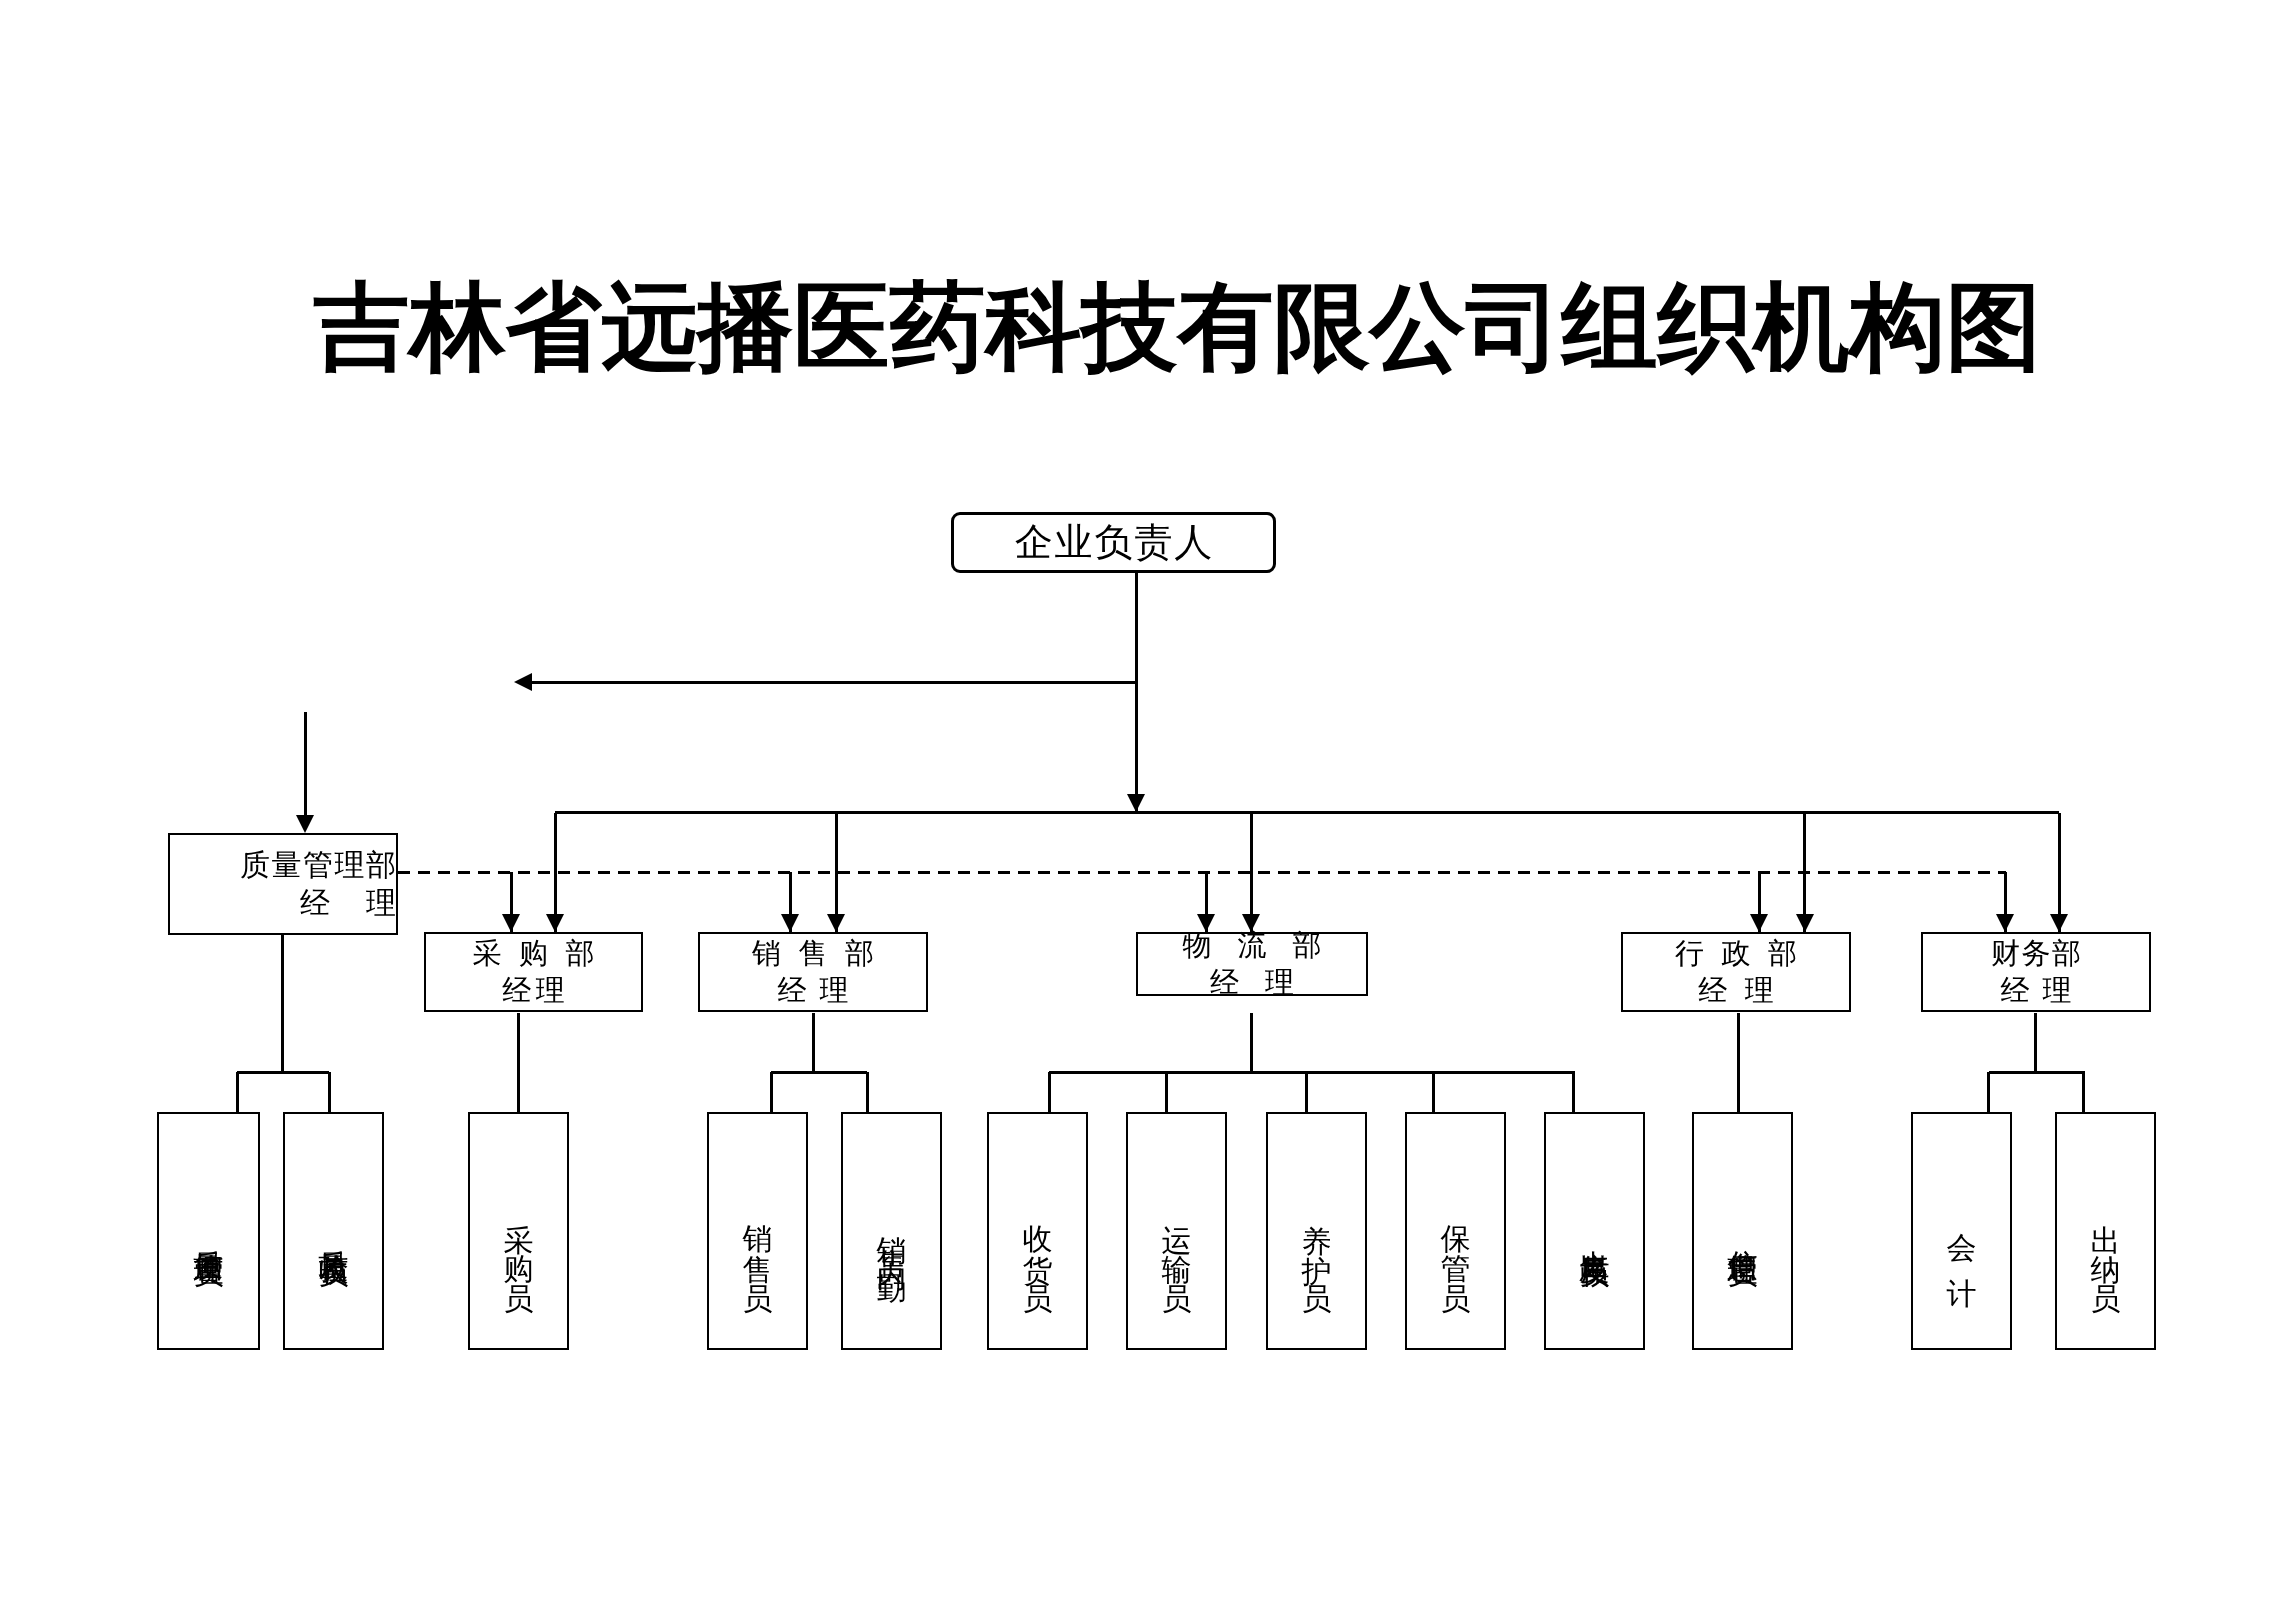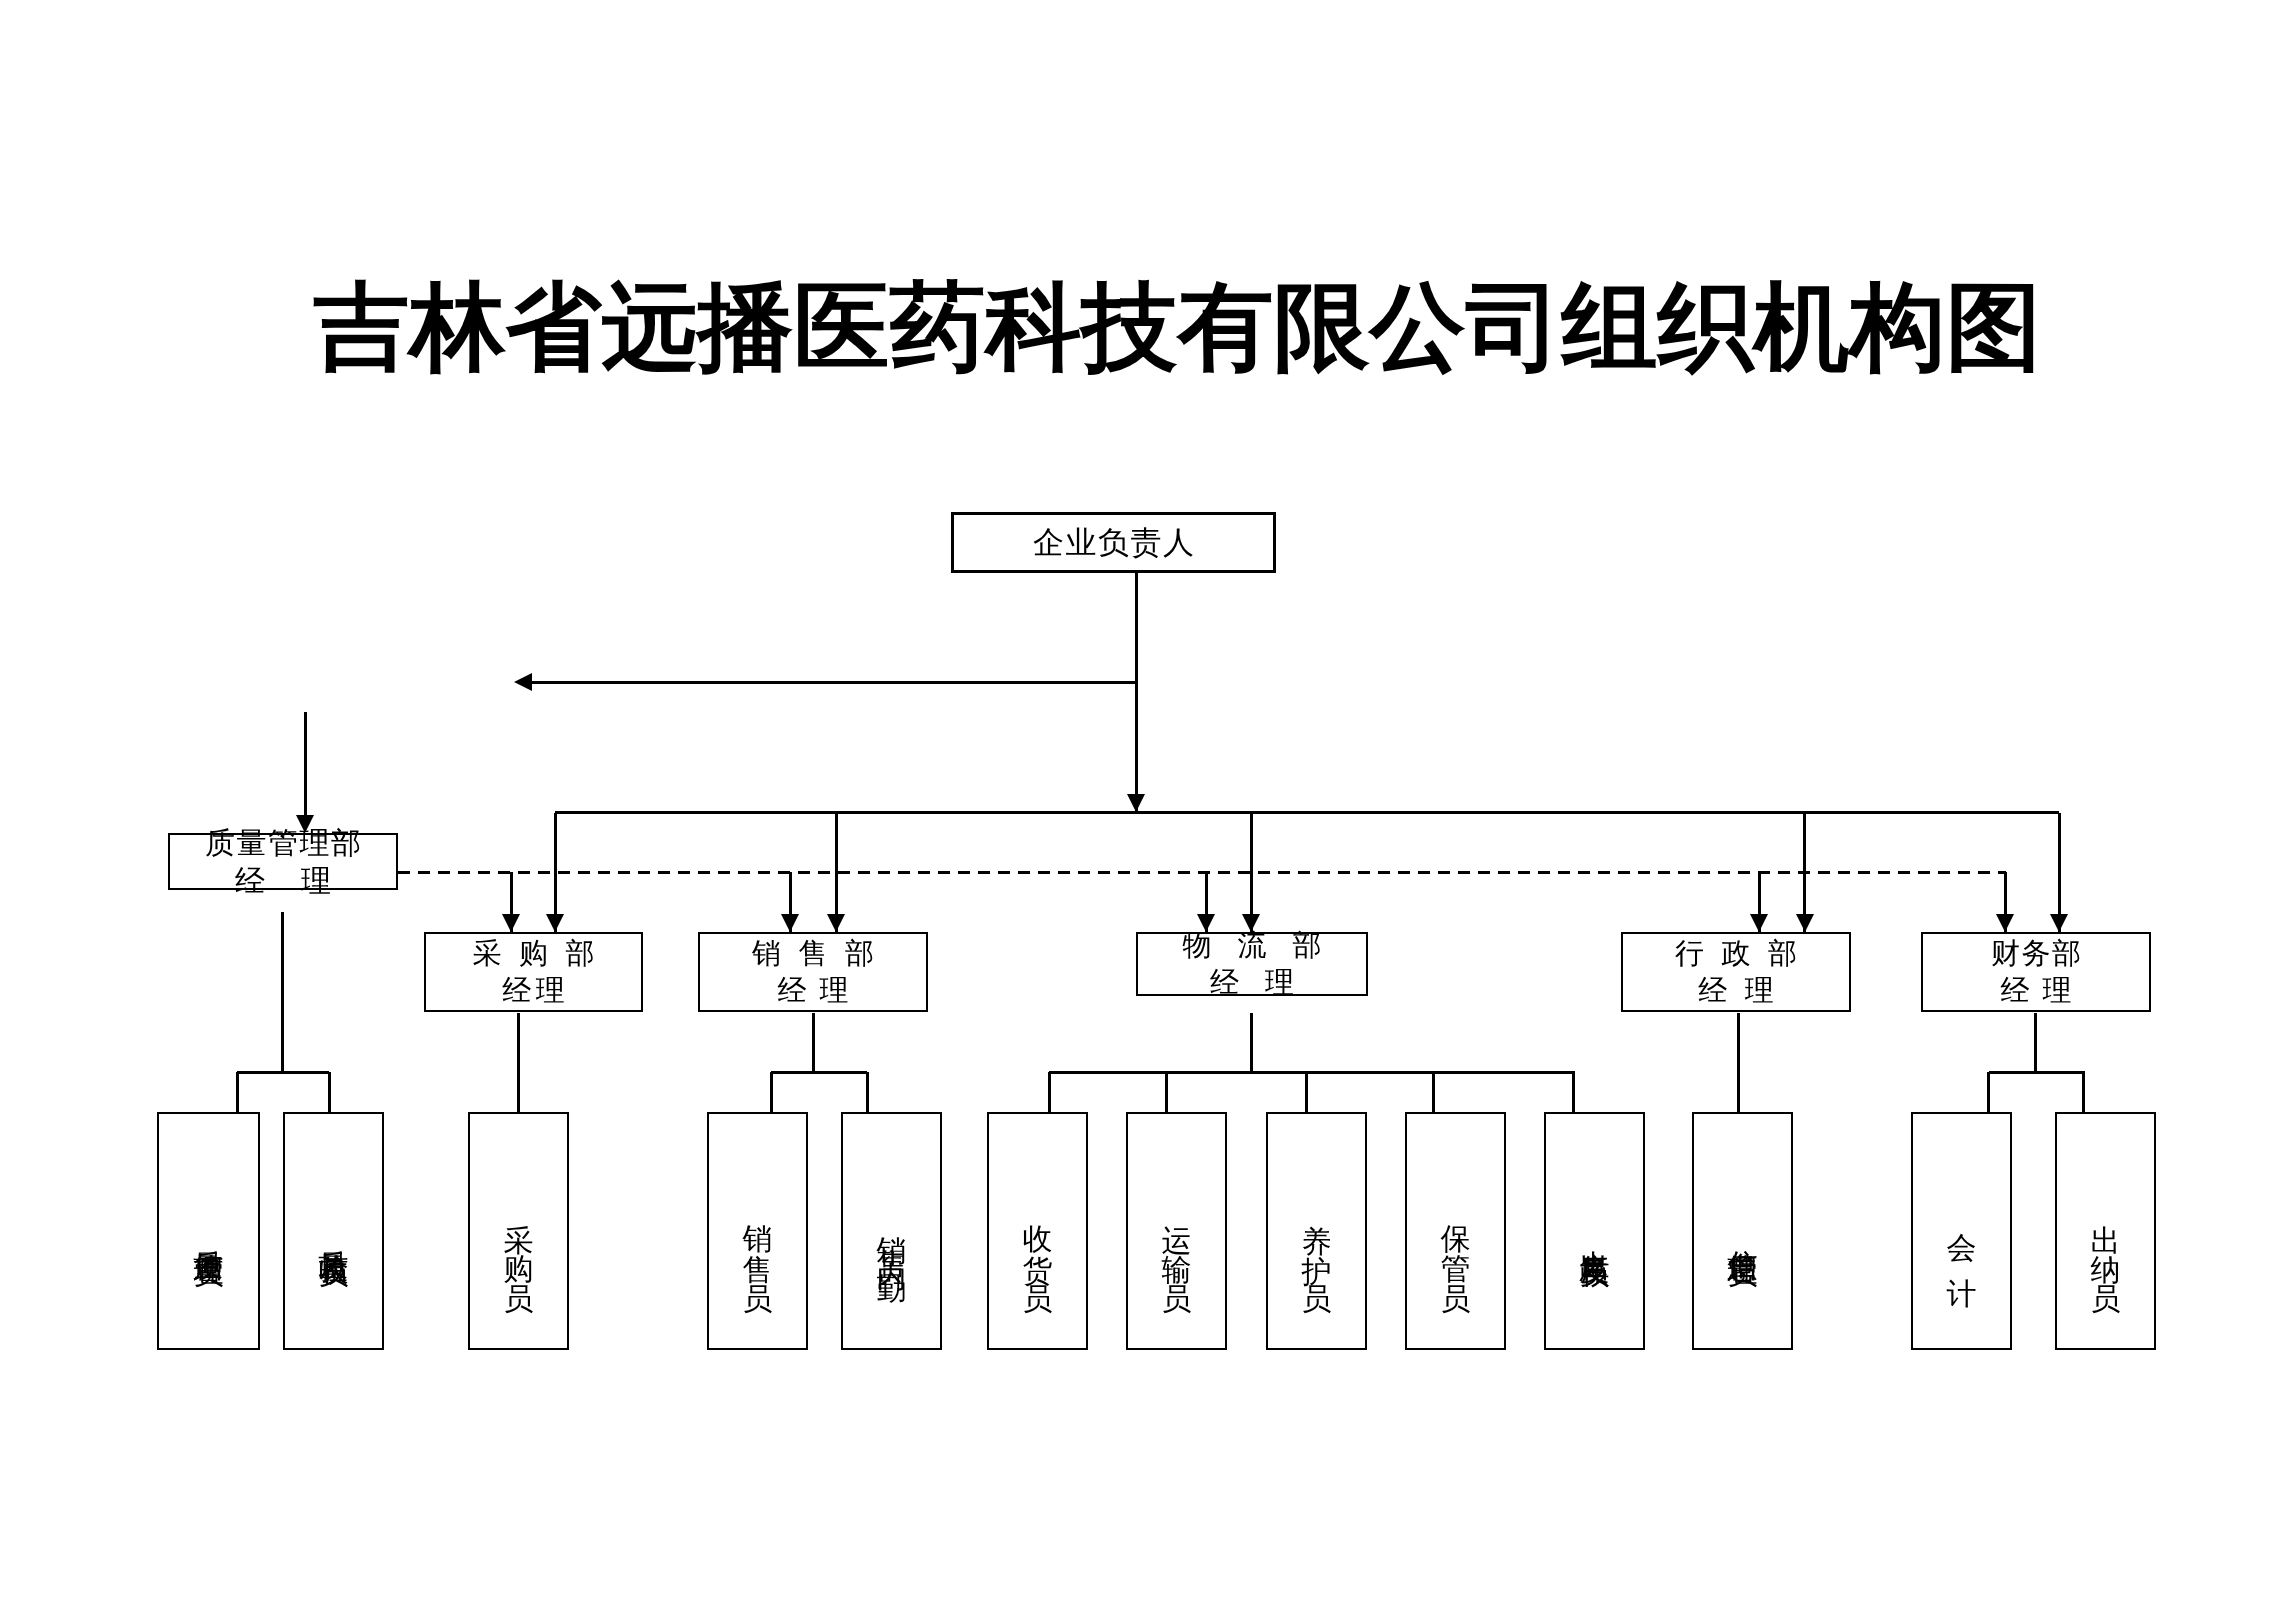--- a/index.html
+++ b/index.html
@@ -25,21 +25,21 @@
   .box{
     position:absolute;
     box-sizing:border-box;
     background:#fff;
     border:2.6px solid #000;
     display:flex;
     align-items:center;
     justify-content:center;
     z-index:3;
   }
-  .box.hdr{border-width:3.3px;font-size:31px;}
+  .box.hdr{border-width:3.3px;font-size:38px;border-radius:9px;}
   .box.dept{font-size:29px;flex-direction:column;gap:6.5px;}
   .box.dept .ln{display:block;line-height:1.05;white-space:nowrap;}
   .box.staff{font-size:30px;}
   .box.staff .vtext{
     writing-mode:vertical-rl;
     text-orientation:upright;
     white-space:nowrap;
     line-height:1;
   }
   
@@ -142,21 +142,21 @@
   <div class="vline" style="left:2034px;top:1013px;height:60px;"></div>
   <div class="hline" style="left:1989px;top:1071px;width:96px;"></div>
   <div class="vline" style="left:1987px;top:1072px;height:40px;"></div>
   <div class="vline" style="left:2082px;top:1072px;height:40px;"></div>
 
   <div class="box hdr" style="left:951px;top:512px;width:325px;height:61px;">
     <span class="sp0">企业负责人</span>
   </div>
 
 
-  <div class="box dept" style="left:168px;top:833px;width:230px;height:57px;font-size:30px;">
+  <div class="box dept" style="left:168px;top:833px;width:230px;height:102px;font-size:30px;align-items:flex-end;">
     <span class="ln sp0">质量管理部</span>
     <span class="ln sp5">经理</span>
   </div>
 
   <div class="box dept" style="left:424px;top:932px;width:219px;height:80px;">
     <span class="ln sp3">采购部</span>
     <span class="ln sp1">经理</span>
   </div>
 
   <div class="box dept" style="left:698px;top:932px;width:230px;height:80px;">

